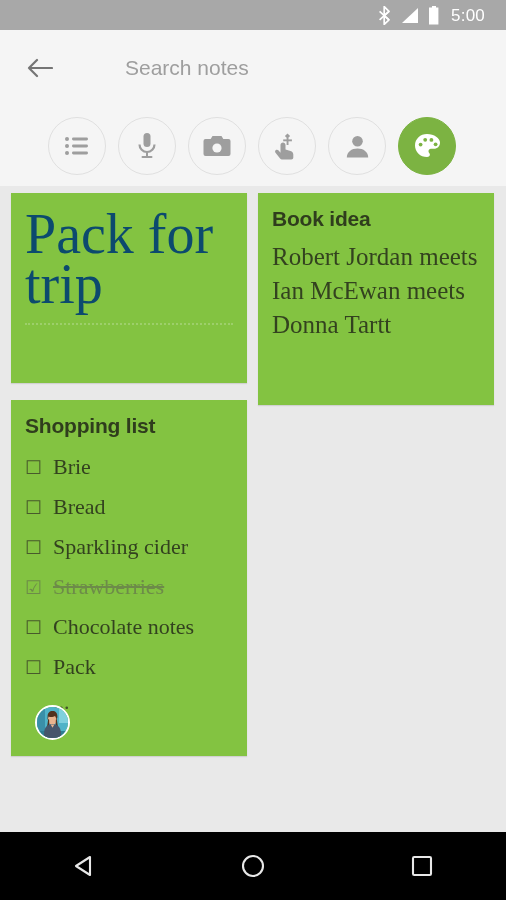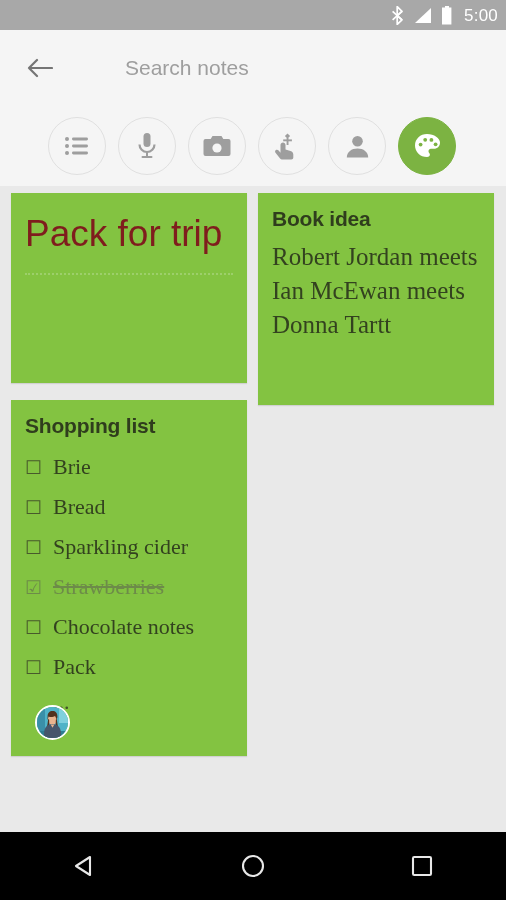--- a/index.html
+++ b/index.html
@@ -9,21 +9,21 @@
     font-family:"Liberation Sans",sans-serif;
     -webkit-font-smoothing:antialiased;
   }
   .phone{position:relative;width:506px;height:900px;}
 
   
   .statusbar{
     position:absolute;left:0;top:0;width:506px;height:30px;
     background:#a8a8a8;display:flex;align-items:center;justify-content:flex-end;
   }
-  .status-icons{display:flex;align-items:center;gap:9px;padding-right:8px;}
+  .status-icons{display:flex;align-items:center;gap:9px;padding-right:21px;}
   .sb-icon{display:block;}
   .sb-time{
     color:#ffffff;font-size:17px;letter-spacing:.2px;
     font-family:"Liberation Sans",sans-serif;line-height:1;
     padding-left:2px;
   }
 
   
   .searchbar{
     position:absolute;left:0;top:30px;width:506px;height:76px;
@@ -60,22 +60,22 @@
   .note{
     position:absolute;background:#83c341;box-sizing:border-box;
     box-shadow:0 1px 1px rgba(0,0,0,.10);
     overflow:hidden;cursor:pointer;
   }
   .note-a{left:11px;top:7px;width:236px;height:190px;padding:16px 14px 0 14px;}
   .note-b{left:258px;top:7px;width:236px;height:212px;padding:14px 14px 4px 14px;}
   .note-c{left:11px;top:214px;width:236px;height:356px;padding:14px 14px 0 14px;}
 
   .note-title-big{
-    font-family:Liberation Sans, sans-serif;
-    font-size:37px;line-height:50px;color:#7f1d1d;
+    font-family:Liberation Serif, serif;
+    font-size:56px;line-height:50px;color:#0c4a6e;
     font-weight:400;
   }
   .note-title{
     font-family:"Liberation Sans",sans-serif;
     font-weight:bold;font-size:21px;color:#2f3d1d;
     letter-spacing:-.2px;margin-bottom:9px;
   }
   .note-body{
     font-family:"Liberation Serif",serif;
     font-size:25px;line-height:34px;color:#33421f;

